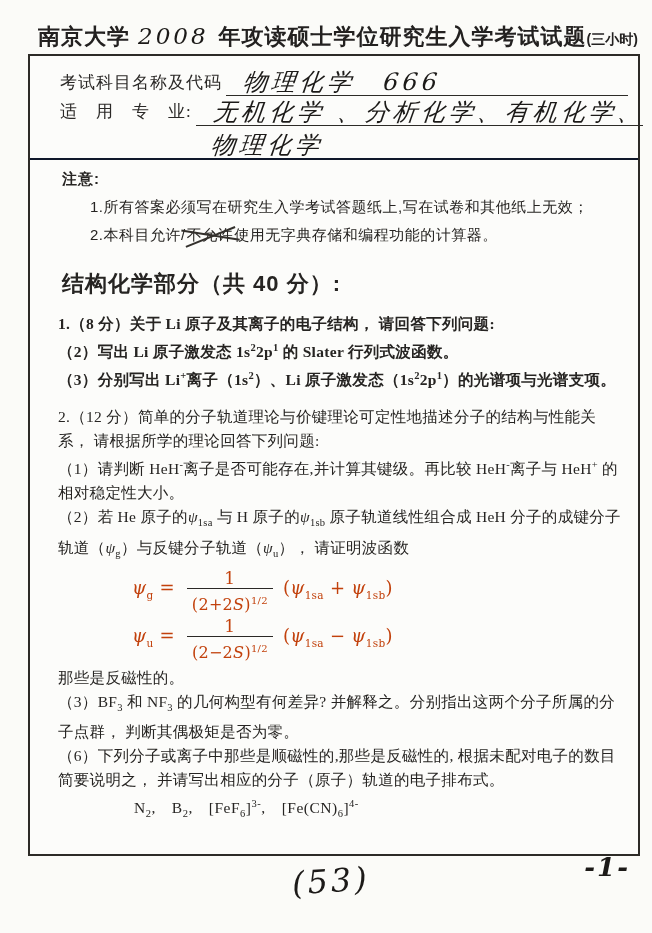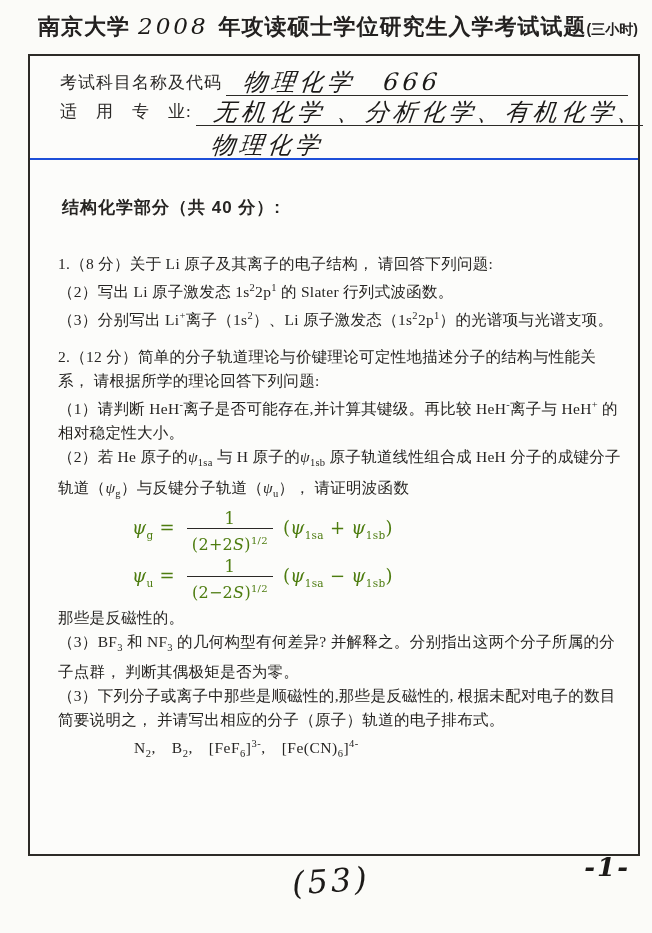--- a/index.html
+++ b/index.html
@@ -8,40 +8,40 @@
     background:#f6f6f3;
     font-family:"Liberation Serif", serif;
     color:#262422;
     position:relative;
     overflow:hidden;
   }
   .page{position:absolute;inset:0;background:#fbfbf8;}
 
   
   .header{
-    position:absolute;left:38px;top:12px;width:600px;
+    position:absolute;left:38px;top:22px;width:600px;
     font-family:"Liberation Sans", sans-serif;
     font-weight:700;font-size:22px;letter-spacing:1px;
     white-space:nowrap;color:#232120;
   }
   .header .year{
     font-family:"DejaVu Serif", serif;
     font-style:italic;font-weight:500;font-size:23px;
     letter-spacing:3px;margin:0 10px 0 8px;
   }
   .header .duration{font-size:14px;font-weight:700;letter-spacing:0;}
 
   
   .main-box{
     position:absolute;left:28px;top:54px;width:612px;height:802px;
     box-sizing:border-box;border:2px solid #2d2b27;background:#fcfcfa;
   }
 
   
-  .info-section{border-bottom:2px solid #1d4ed8;padding-top:4px;}
+  .info-section{border-bottom:2px solid #0f172a;padding-top:4px;}
   .info-row{display:flex;align-items:flex-end;padding:0 10px 0 30px;height:36px;}
   .info-row.second{height:32px;align-items:center;}
   .info-row.third{height:30px;border-bottom:none;padding-left:180px;}
   .info-label{
     font-size:17px;letter-spacing:1px;white-space:nowrap;
     padding-bottom:2px;color:#2b2927;
   }
   .fill{
     flex:1;border-bottom:1.5px solid #2d2b27;margin-left:4px;
     display:flex;align-items:flex-end;padding-left:16px;
@@ -61,36 +61,36 @@
     content:"";position:absolute;left:-5px;right:-5px;top:46%;
     border-top:2px solid #33302c;transform:rotate(9deg);
   }
   .struck::after{
     content:"";position:absolute;left:-2px;right:-2px;top:55%;
     border-top:2px solid #33302c;transform:rotate(-22deg);
   }
 
   
   .section-title{
-    margin:36px 0 0 32px;font-family:"Liberation Sans", sans-serif;
-    font-size:17px;font-weight:600;letter-spacing:1px;
+    margin:24px 0 0 32px;font-family:"Liberation Sans", sans-serif;
+    font-size:22px;font-weight:600;letter-spacing:1px;
   }
 
   
   .question{padding:0 16px 0 28px;font-size:15.5px;line-height:24px;letter-spacing:0.3px;}
-  .question.q1{margin-top:33px;}
+  .question.q1{margin-top:13px;font-weight:bold;}
   .question.q2{margin-top:13px;}
   .question p{margin:0;}
   .question sup,.question sub{font-size:10.5px;}
 
   
   .formula{
     display:flex;align-items:center;
     margin:4px 0 4px 74px;height:44px;
-    font-family:"DejaVu Serif", serif;font-size:18px;color:#4d7c0f;
+    font-family:"DejaVu Serif", serif;font-size:18px;color:#c2410c;
   }
   .formula i{font-style:italic;}
   .f-lhs{margin-right:8px;}
   .frac{display:inline-flex;flex-direction:column;align-items:center;margin:0 4px;}
   .frac .num{padding:0 4px 1px;line-height:17px;font-size:17px;}
   .frac .den{border-top:1.5px solid #2a2825;padding:2px 5px 0;line-height:19px;font-size:16px;}
   .frac .den sup{font-size:10px;}
   .f-rhs{margin-left:6px;}
   .formula sub{font-size:10.5px;}
 
@@ -128,20 +128,25 @@
         <span class="info-label">适　用　专　业:</span>
         <span class="fill">
           <span class="hand big">无机化学 、分析化学、有机化学、</span>
         </span>
       </div>
       <div class="info-row third">
         <span class="hand big">物理化学</span>
       </div>
     </div>
 
+    <div class="notice">
+      <p class="notice-head">注意:</p>
+      <p class="notice-item">1.所有答案必须写在研究生入学考试答题纸上,写在试卷和其他纸上无效；</p>
+      <p class="notice-item"><span>2.本科目允许/</span><span class="struck">不允许</span><span>使用无字典存储和编程功能的计算器。</span></p>
+    </div>
 
     <p class="section-title">结构化学部分（共 40 分）:</p>
 
     <div class="question q1">
       <p>1.（8 分）关于 Li 原子及其离子的电子结构， 请回答下列问题:</p>
       <p>（2）写出 Li 原子激发态 1s<sup>2</sup>2p<sup>1</sup> 的 Slater 行列式波函数。</p>
       <p>（3）分别写出 Li<sup>+</sup>离子（1s<sup>2</sup>）、Li 原子激发态（1s<sup>2</sup>2p<sup>1</sup>）的光谱项与光谱支项。</p>
     </div>
 
     <div class="question q2">
@@ -162,21 +167,21 @@
         <span class="f-lhs"><i>ψ</i><sub>u</sub> =</span>
         <span class="frac">
           <span class="num">1</span>
           <span class="den">(2−2<i>S</i>)<sup>1/2</sup></span>
         </span>
         <span class="f-rhs">(<i>ψ</i><sub>1sa</sub> − <i>ψ</i><sub>1sb</sub>)</span>
       </div>
 
       <p>那些是反磁性的。</p>
       <p>（3）BF<sub>3</sub> 和 NF<sub>3</sub> 的几何构型有何差异? 并解释之。分别指出这两个分子所属的分子点群， 判断其偶极矩是否为零。</p>
-      <p>（3）下列分子或离子中那些是顺磁性的,那些是反磁性的, 根据未配对电子的数目简要说明之， 并请写出相应的分子（原子）轨道的电子排布式。</p>
+      <p>（6）下列分子或离子中那些是顺磁性的,那些是反磁性的, 根据未配对电子的数目简要说明之， 并请写出相应的分子（原子）轨道的电子排布式。</p>
       <p class="species">N<sub>2</sub>,　B<sub>2</sub>,　[FeF<sub>6</sub>]<sup>3-</sup>,　[Fe(CN)<sub>6</sub>]<sup>4-</sup></p>
     </div>
 
   </div>
 
   <span class="hand score">(53)</span>
   <span class="hand pageno">-1-</span>
 
 </div>
 

